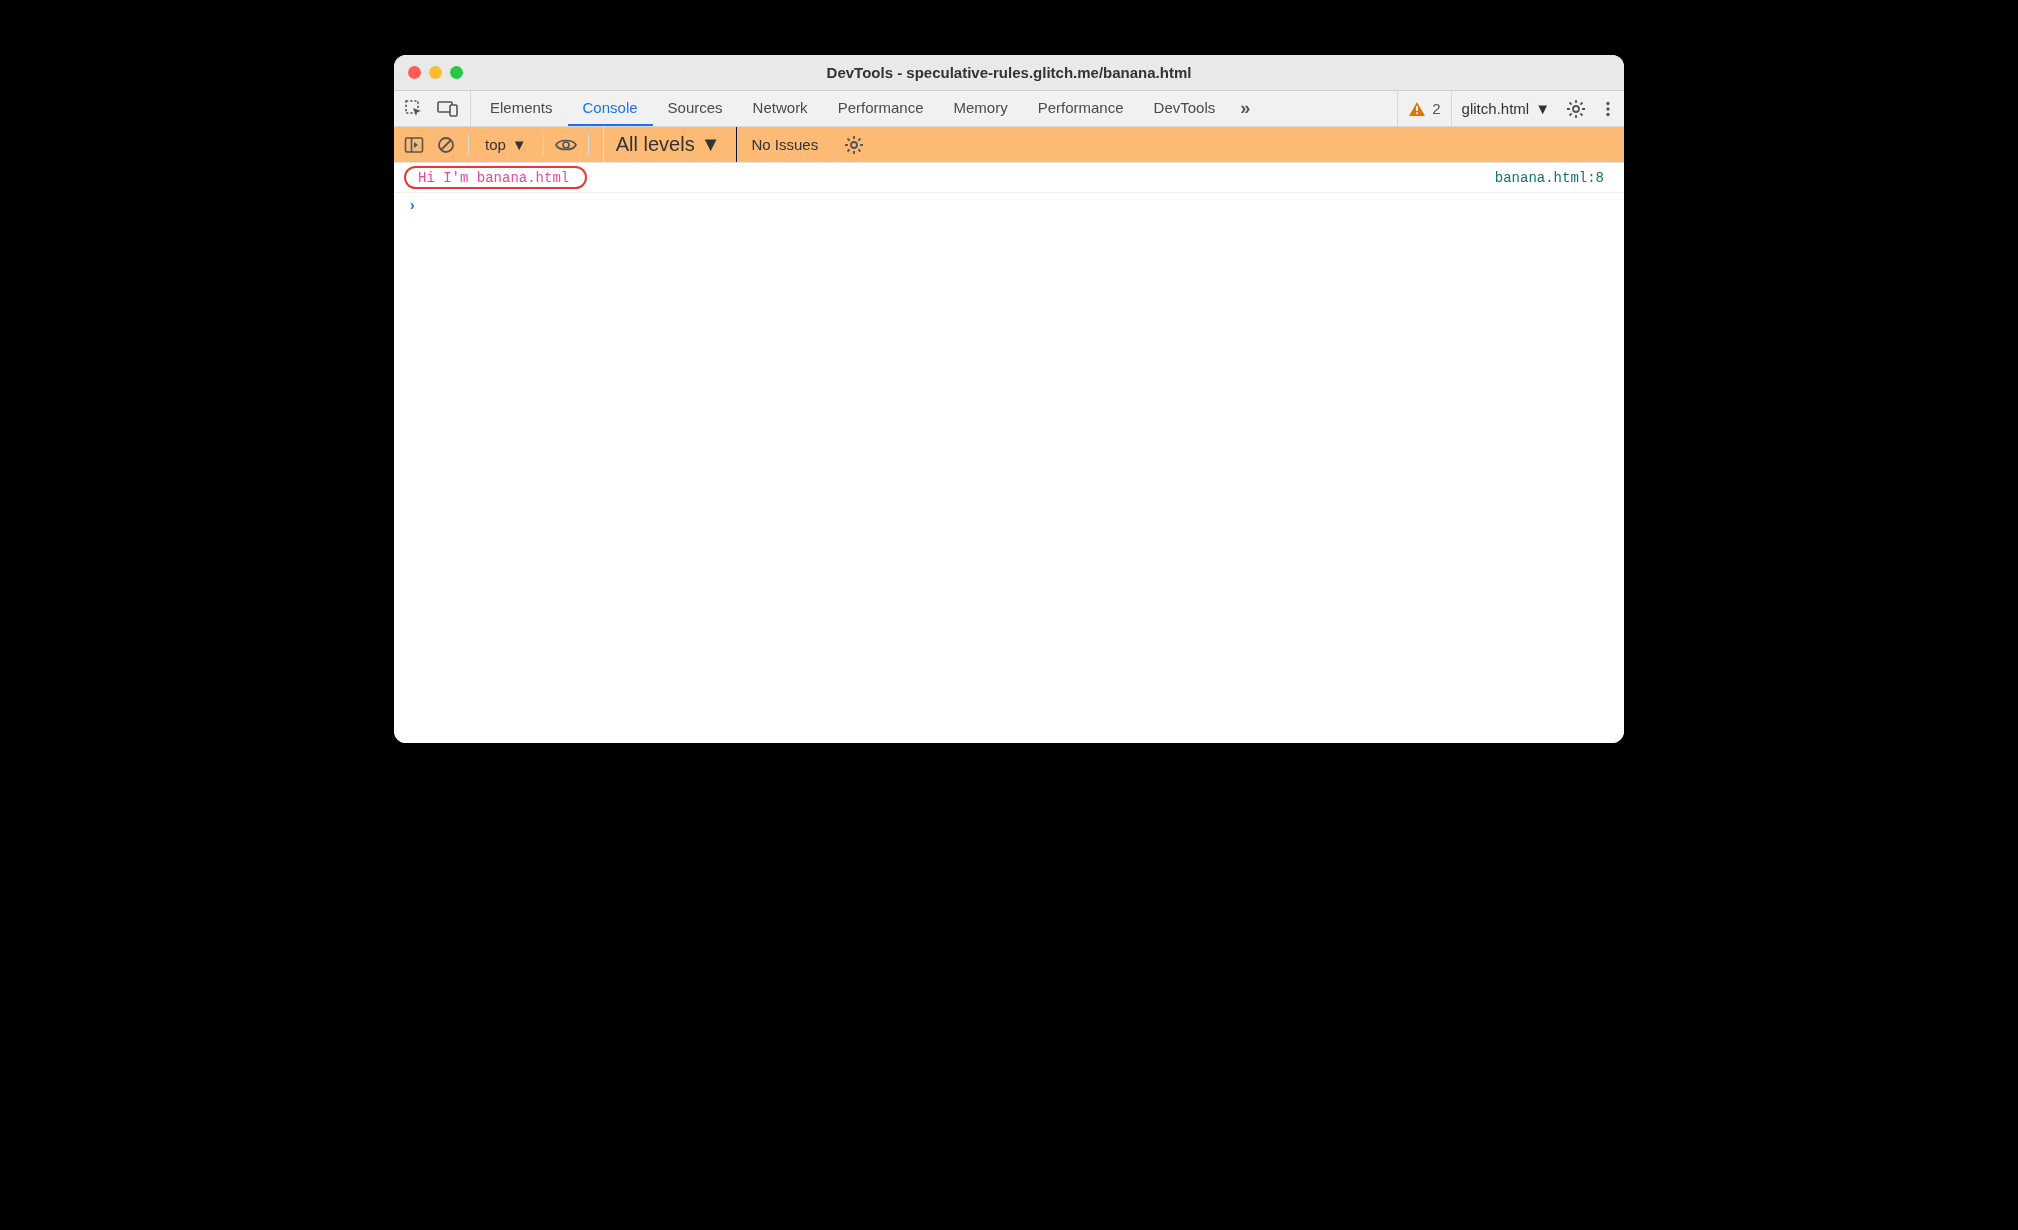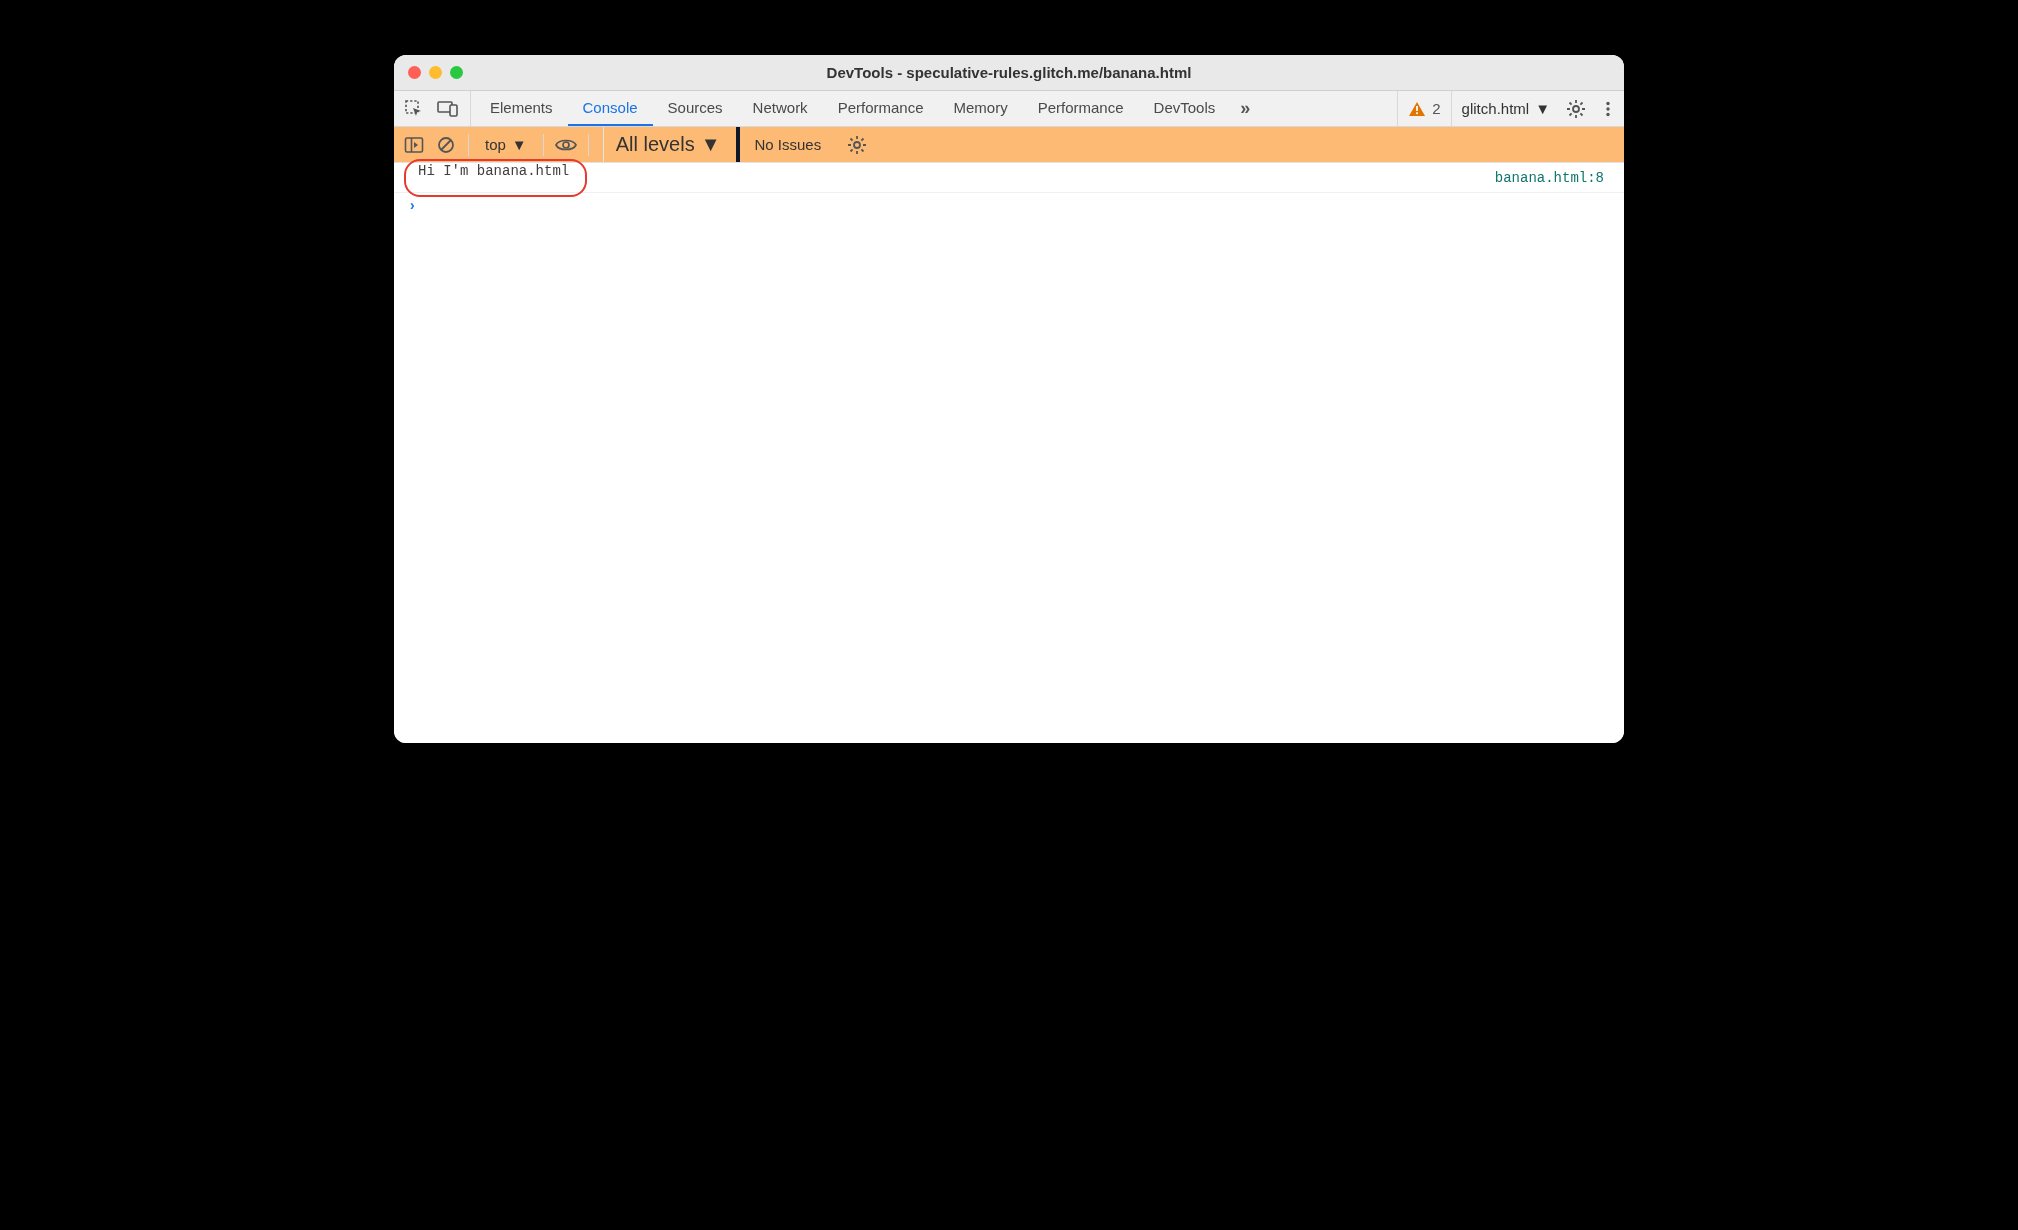--- a/index.html
+++ b/index.html
@@ -121,43 +121,43 @@
     flex:1; height:26px; border:1px solid #c8c8c8; border-radius:4px;
     padding:0 10px; font-size:14px; color:#333; outline:none;
   }
   .filter-input::placeholder { color:#8a8a8a; }
   .levels {
     display:flex;align-items:center;gap:6px;padding:0 12px;color:#333;font-size:20px;cursor:pointer;
     border-left:1px solid #e3e3e3; margin-left:6px; height:100%;
   }
   .issues {
     display:flex;align-items:center;padding:4px 14px;color:#333;font-size:15px;
-    border-left:4px solid #0f172a; height:100%;
+    border-left:1px solid #0f172a; height:100%;
   }
   
   .console-body {
     height: 580px;
     background:#fff;
     position: relative;
     font-family: Menlo, Consolas, "Courier New", monospace;
     font-size: 14px;
   }
   .log-row {
     display:flex; align-items:center; height:30px;
     border-bottom: 1px solid #f0f0f0;
   }
   .log-msg-wrap {
     display:flex;align-items:center;
     margin-left: 10px;
   }
   .circled {
     border: 2.5px solid #e43a2f;
     border-radius: 16px;
-    padding: 2px 16px 16px 12px;
-    color:#404040;
+    padding: 2px 16px 1px 12px;
+    color:#ec4899;
   }
   .log-src {
     margin-left:auto; margin-right: 20px;
     color:#0f766e; 
     cursor:pointer;
   }
   .prompt-row {
     display:flex;align-items:center;height:26px; padding-left: 14px;
     color:#1a73e8;
   }

